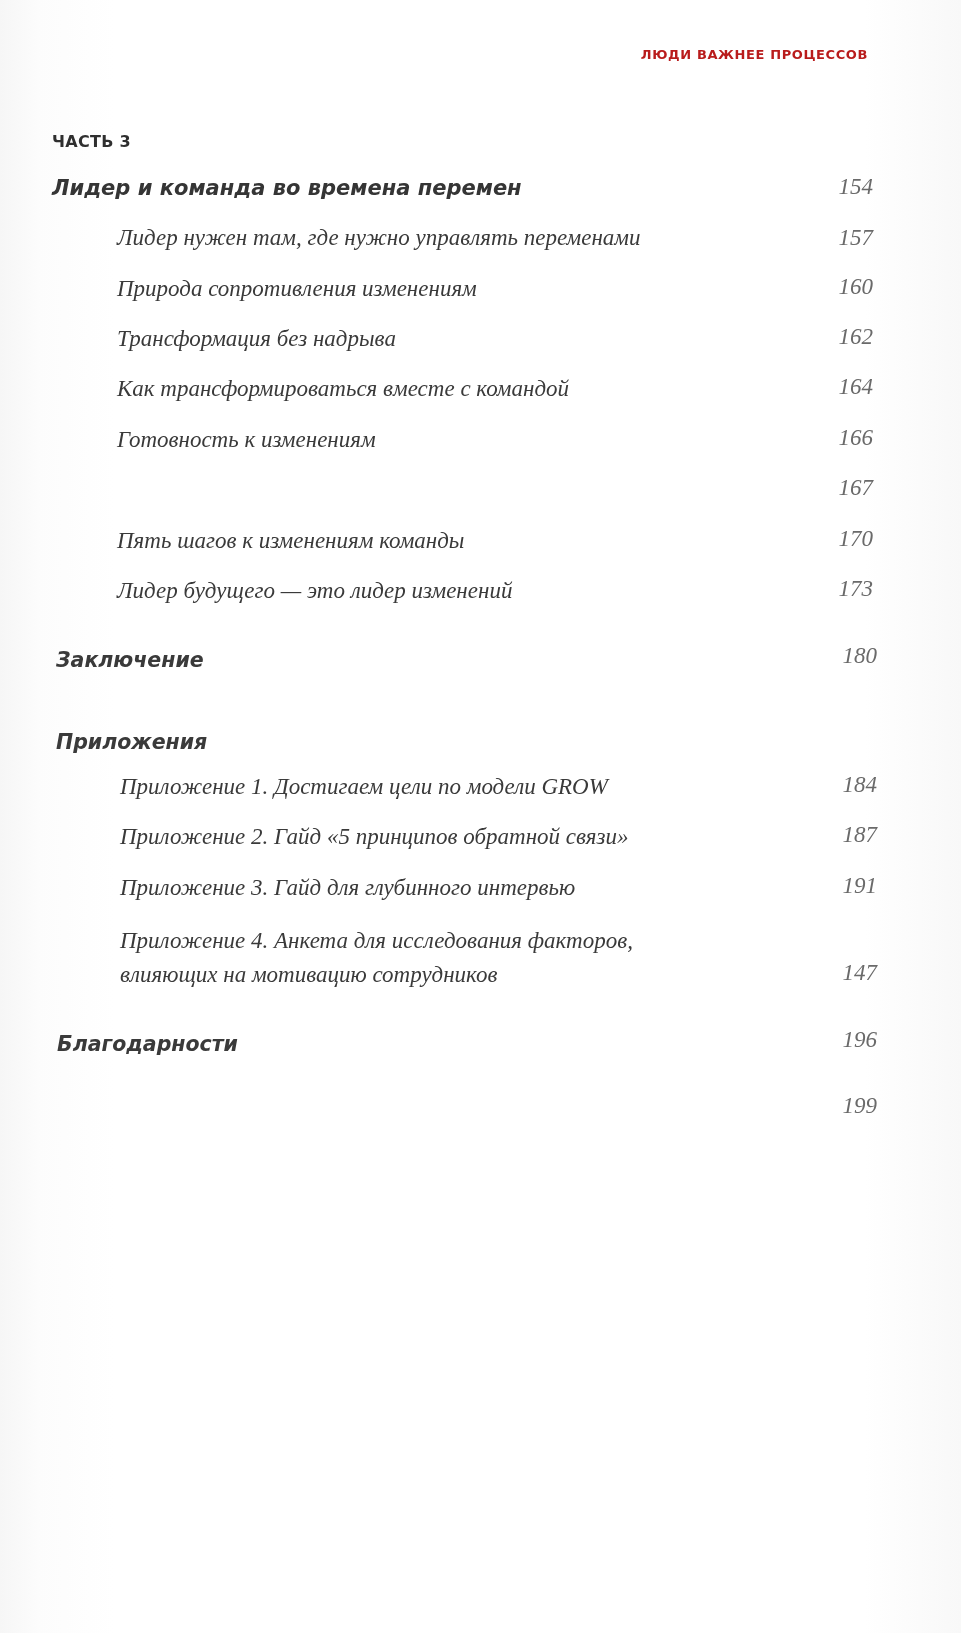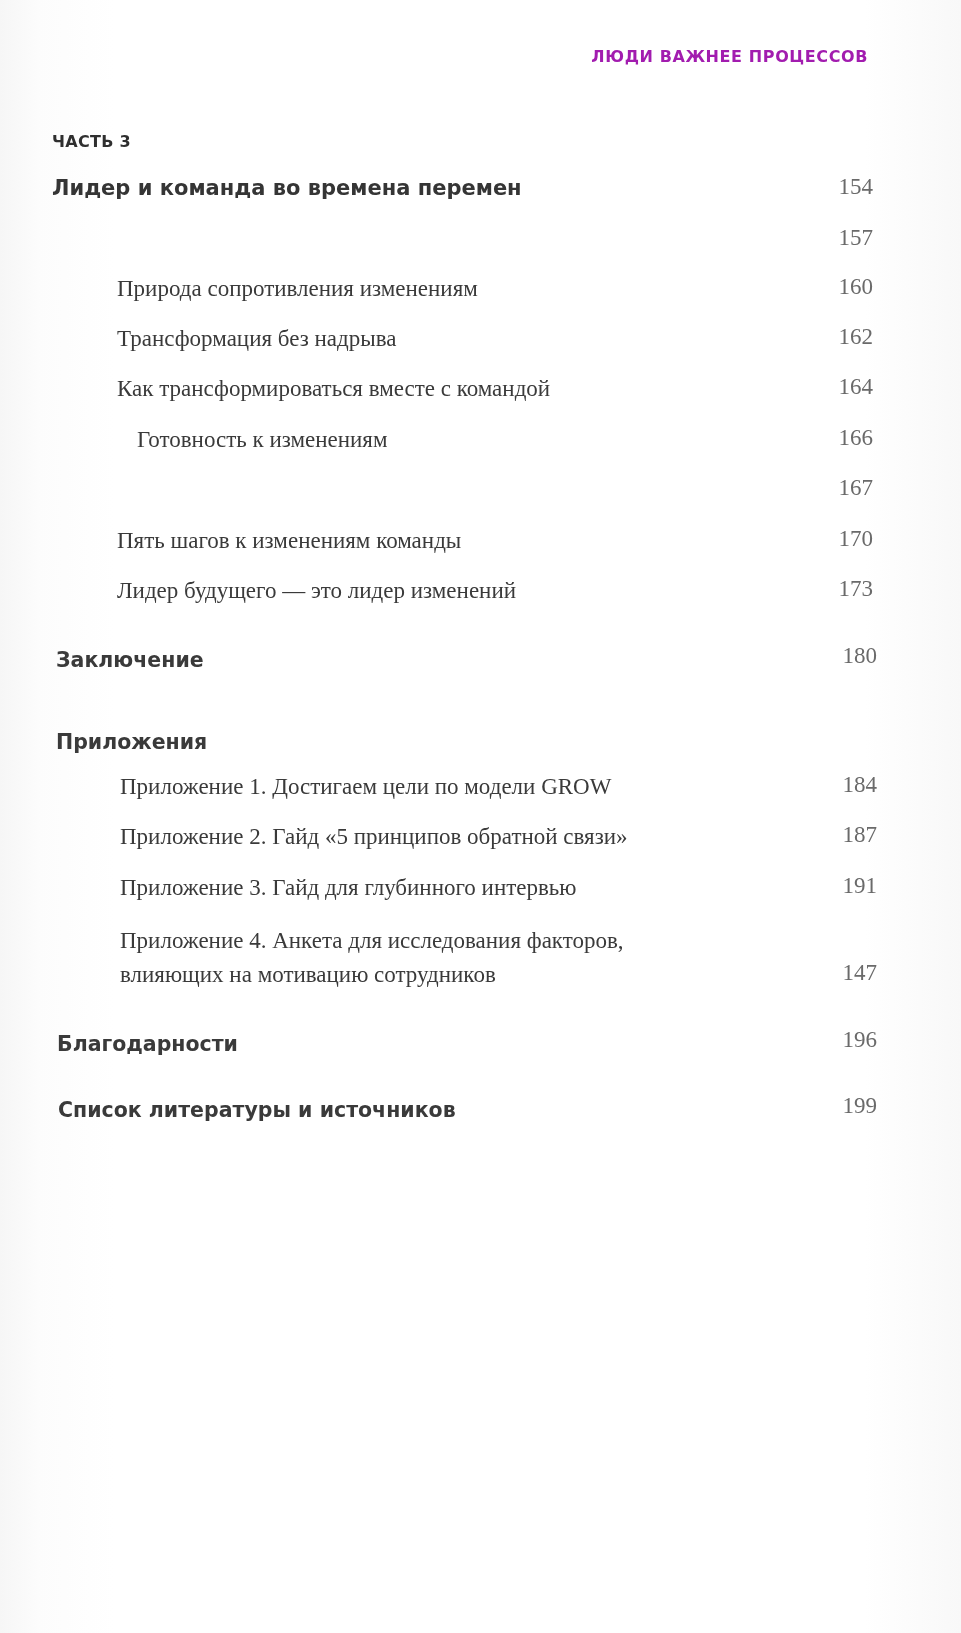--- a/index.html
+++ b/index.html
@@ -12,41 +12,42 @@
       height: 1633px;
       position: relative;
       overflow: hidden;
       background: linear-gradient(90deg, #f6f6f6 0%, #fcfcfc 4%, #ffffff 12%, #ffffff 90%, #f8f8f8 100%);
     }
     .running-head {
       position: absolute;
       top: 47px;
       right: 93px;
       font-family: "DejaVu Sans", sans-serif;
-      font-size: 16px;
+      font-size: 13px;
       letter-spacing: 0.6px;
-      color: #a21caf;
+      color: #b91c1c;
       font-weight: 600;
       text-transform: uppercase;
     }
     .part-label {
       position: absolute;
       left: 52px;
       top: 132px;
       font-family: "DejaVu Sans", sans-serif;
       font-weight: bold;
       font-size: 16px;
       color: #2f2f2f;
       letter-spacing: 0.3px;
     }
     .toc-row {
       position: absolute;
       left: 0;
       width: 961px;
       height: 34px;
+      font-style: italic;
     }
     .toc-title {
       position: absolute;
       white-space: nowrap;
     }
     .toc-page {
       position: absolute;
       right: 88px;
       font-family: "Liberation Serif", serif;
       font-size: 23px;
@@ -96,36 +97,37 @@
   <div class="running-head">Люди важнее процессов</div>
 
   <div class="part-label">ЧАСТЬ 3</div>
 
   <div class="toc-row lvl-chapter" style="top:174px;">
     <span class="toc-title" style="top:2px;">Лидер и команда во времена перемен</span>
     <span class="toc-page" style="top:0px;">154</span>
   </div>
 
   <div class="toc-row lvl-section" style="top:225px;">
+    <span class="toc-title" style="top:0px;">Лидер нужен там, где нужно управлять переменами</span>
     <span class="toc-page" style="top:0px;">157</span>
   </div>
   <div class="toc-row lvl-section" style="top:276px;">
     <span class="toc-title" style="top:0px;">Природа сопротивления изменениям</span>
     <span class="toc-page" style="top:-2px;">160</span>
   </div>
   <div class="toc-row lvl-section" style="top:326px;">
     <span class="toc-title" style="top:0px;">Трансформация без надрыва</span>
     <span class="toc-page" style="top:-2px;">162</span>
   </div>
   <div class="toc-row lvl-section" style="top:376px;">
     <span class="toc-title" style="top:0px;">Как трансформироваться вместе с командой</span>
     <span class="toc-page" style="top:-2px;">164</span>
   </div>
   <div class="toc-row lvl-section" style="top:427px;">
-    <span class="toc-title" style="top:0px;margin-left:20px;">Готовность к изменениям</span>
+    <span class="toc-title" style="top:0px;">Готовность к изменениям</span>
     <span class="toc-page" style="top:-2px;">166</span>
   </div>
   <div class="toc-row lvl-section" style="top:477px;">
     <span class="toc-page" style="top:-2px;">167</span>
   </div>
   <div class="toc-row lvl-section" style="top:528px;">
     <span class="toc-title" style="top:0px;">Пять шагов к изменениям команды</span>
     <span class="toc-page" style="top:-2px;">170</span>
   </div>
   <div class="toc-row lvl-section" style="top:578px;">
@@ -159,17 +161,16 @@
     <span class="appendix-line2" style="top:34px;">влияющих на мотивацию сотрудников</span>
     <span class="toc-page" style="top:32px; right:84px;">147</span>
   </div>
 
   <div class="toc-row lvl-heading" style="top:1030px;">
     <span class="toc-title" style="top:2px; left:57px;">Благодарности</span>
     <span class="toc-page" style="top:-3px; right:84px;">196</span>
   </div>
 
   <div class="toc-row lvl-heading" style="top:1096px;">
-    <span class="toc-title" style="top:2px; left:58px;">Список литературы и источников</span>
     <span class="toc-page" style="top:-3px; right:84px;">199</span>
   </div>
 
 </div>
 
 </body></html>

